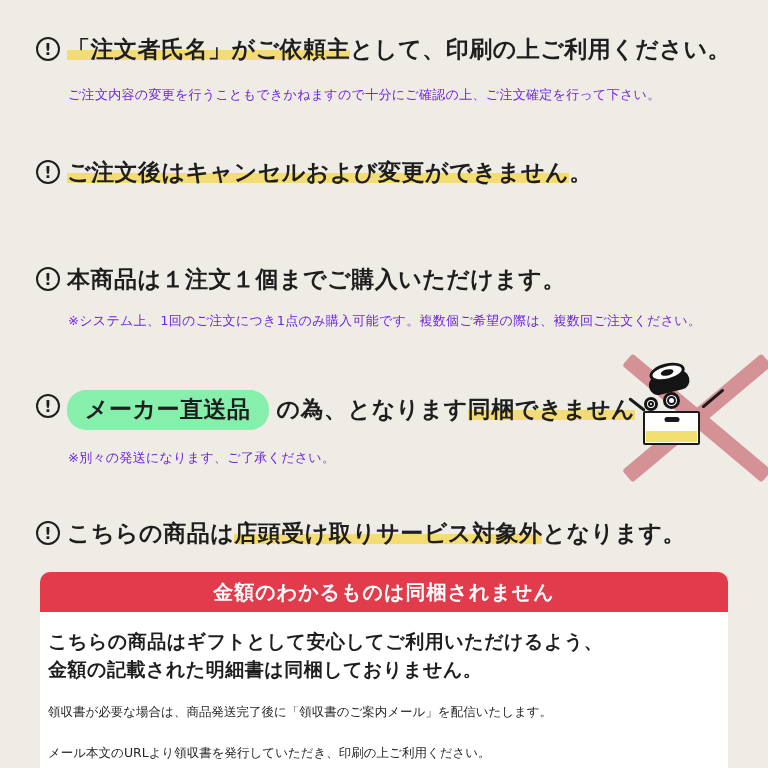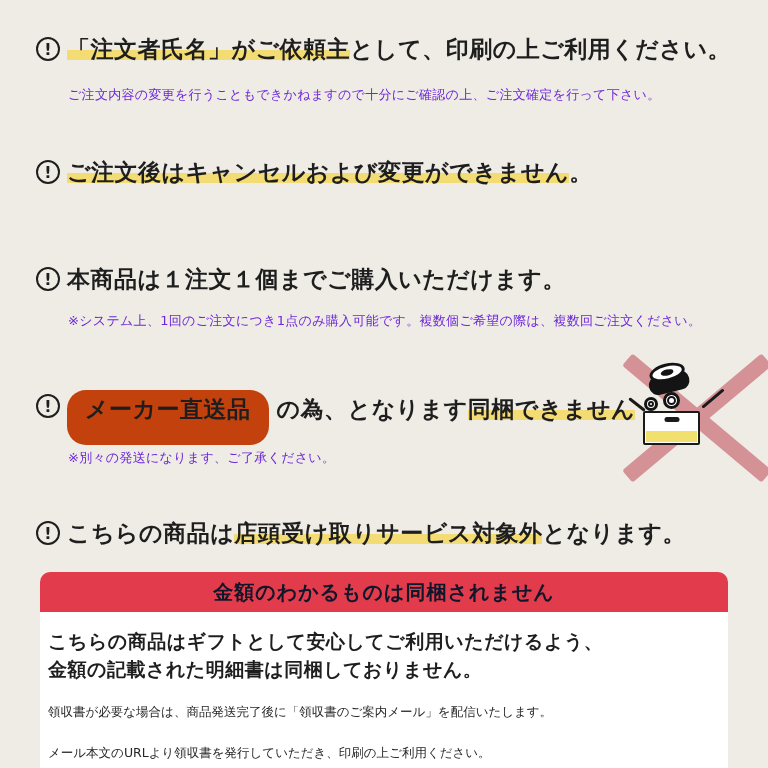--- a/index.html
+++ b/index.html
@@ -40,23 +40,23 @@
     letter-spacing: 0.5px;
   }
   .hl {
     background-image: linear-gradient(#f4dc74, #f4dc74);
     background-repeat: no-repeat;
     background-size: 100% 10px;
     background-position: 0 88%;
   }
   .pill {
     display: inline-block;
-    background: #c2410c;
+    background: #86efac;
     border-radius: 19px;
-    padding: 3px 18px 20px;
+    padding: 3px 18px 5px;
     margin-right: 8px;
   }
   .sub {
     position: absolute;
     left: 68px;
     font-size: 13px;
     font-weight: 500;
     color: #6d28d9;
     letter-spacing: 0.3px;
     white-space: nowrap;
@@ -86,21 +86,21 @@
     position: absolute; left: 21px; top: 55px; width: 57px; height: 34px;
     background: #fff; border: 2.5px solid #1a1a1a; border-radius: 2px;
   }
   .box-fill { position: absolute; left: 1px; right: 1px; bottom: 1px; height: 11px; background: #f1e06e; }
   .box-slot { position: absolute; left: 50%; top: 4px; transform: translateX(-50%); width: 15px; height: 5px; background: #1a1a1a; border-radius: 2.5px; }
 
   
   .gift-card { position: absolute; left: 40px; top: 572px; width: 688px; }
   .gift-header {
     background: #e23b4c;
-    color: #0f172a;
+    color: #ffffff;
     font-size: 20px; font-weight: 700;
     letter-spacing: 1px;
     text-align: center;
     height: 40px; line-height: 40px;
     border-radius: 10px 10px 0 0;
   }
   .gift-body {
     background: #ffffff;
     border-radius: 0 0 14px 14px;
     padding: 15px 8px 16px;

